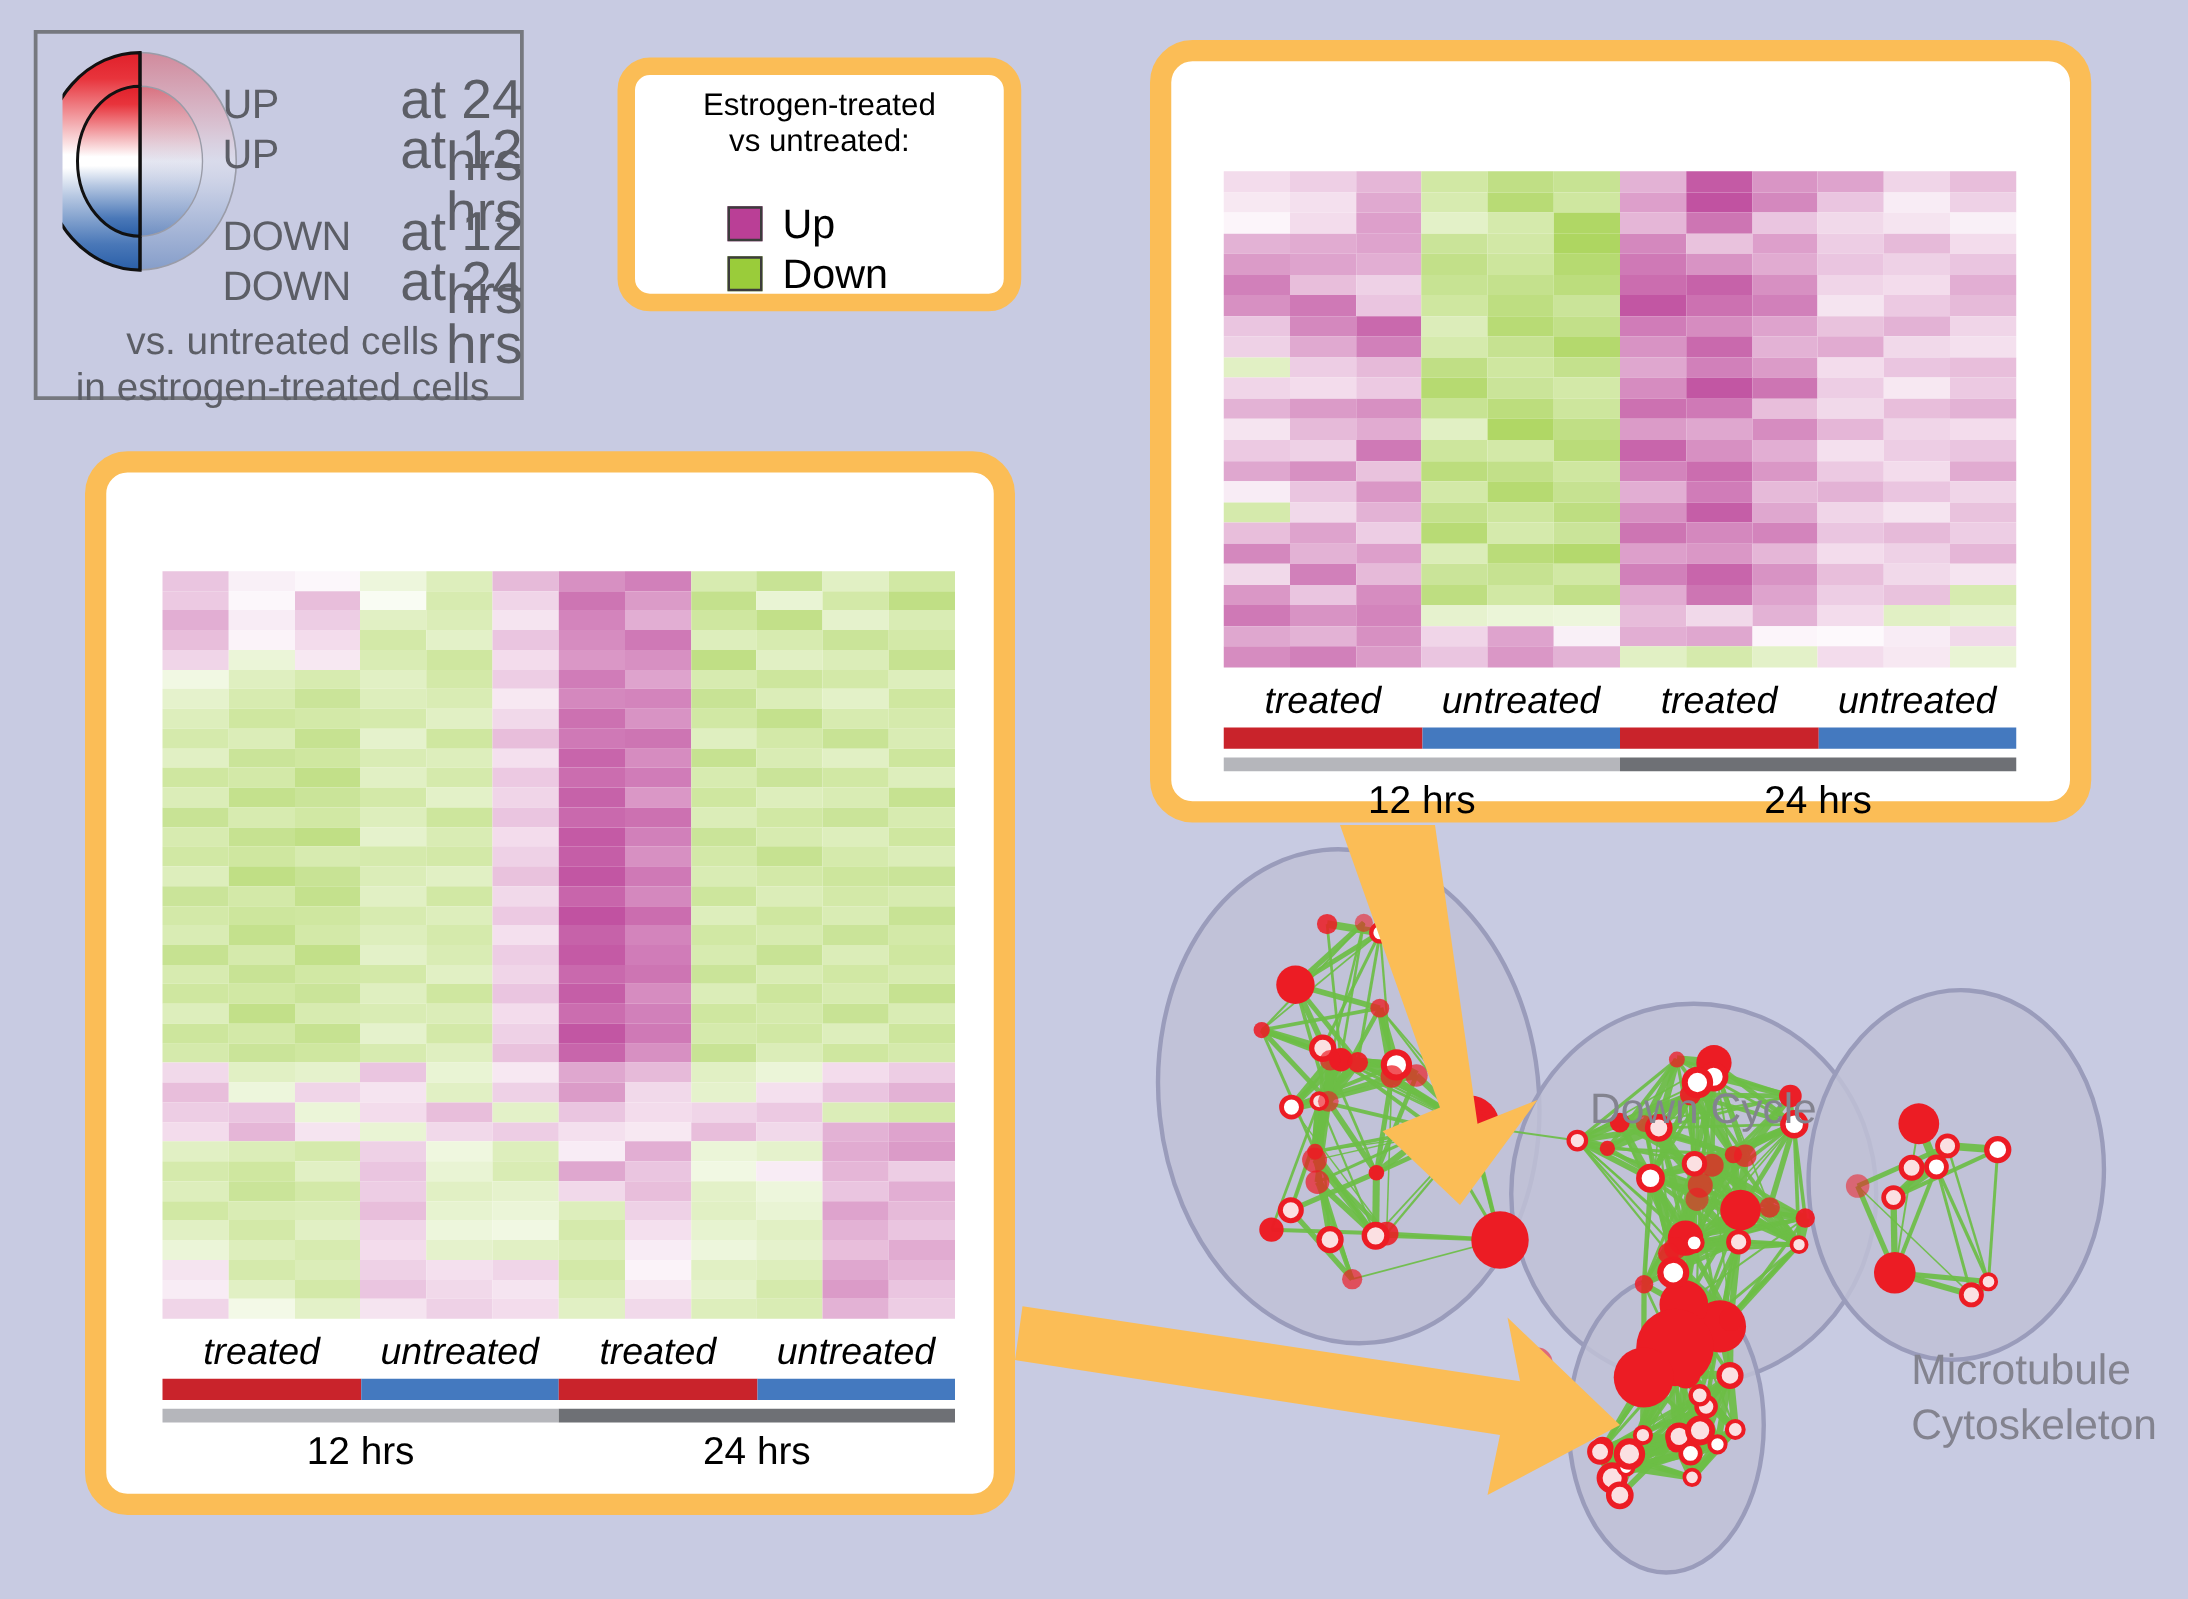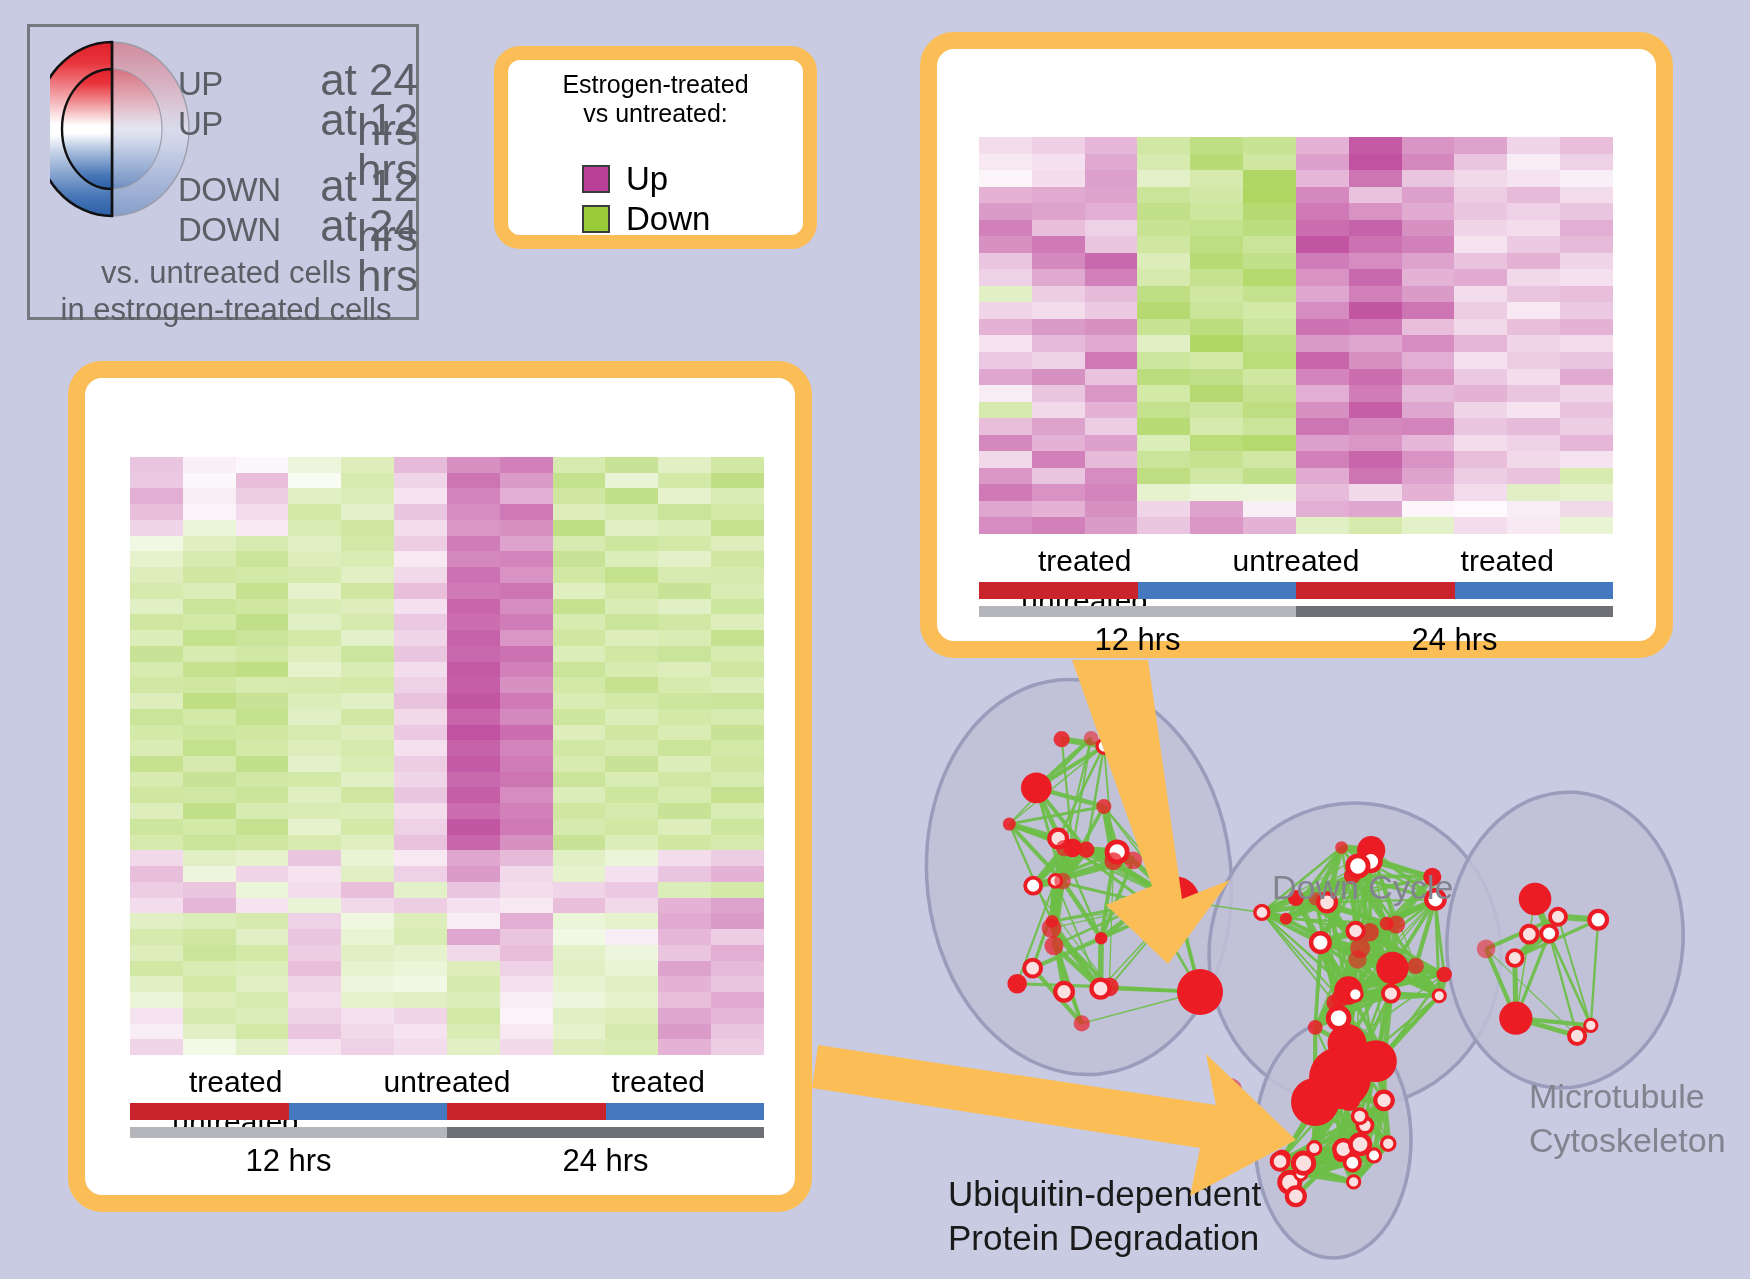--- a/index.html
+++ b/index.html
@@ -61,21 +61,21 @@
   .heat-wrap{position:absolute;}
   #heat-rf{left:42px;top:88px;width:634px;height:397px;}
   #heat-apc{left:45px;top:79px;width:634px;height:598px;}
   .heat-grid{display:grid;width:100%;height:100%;grid-template-columns:repeat(12,1fr);}
   .heat-cell{width:100%;height:100%;}
 
   
   .axis{position:absolute;left:42px;width:634px;}
   #axis-rf{top:492px;}
   #axis-apc{left:45px;top:684px;}
-  .cond-labels{display:grid;grid-template-columns:repeat(3,1fr);height:40px;}
+  .cond-labels{display:grid;grid-template-columns:repeat(4,1fr);height:40px;font-style:italic;}
   .cond-labels span{
     text-align:center;font-size:30px;color:#000;line-height:40px;
   }
   .cond-bars{display:grid;grid-template-columns:repeat(4,1fr);height:17px;margin-top:1px;}
   .cb-red{background:#c9232b;}
   .cb-blue{background:#4479bf;}
   .time-bars{display:grid;grid-template-columns:repeat(2,1fr);height:11px;margin-top:7px;}
   .tb-light{background:#b5b6bb;}
   .tb-dark{background:#6e7075;}
   .time-labels{display:grid;grid-template-columns:repeat(2,1fr);height:42px;}
@@ -1523,24 +1523,20 @@
           <circle cx="430" cy="462" r="24" fill="#ec1c24" fill-opacity="1.00"></circle>
         </g>
       </svg>
   </div>
 
   <div class="cluster-label" id="lab-cc">Down Cycle</div>
   <div class="cluster-label" id="lab-mt">
     <div>Microtubule</div>
     <div>Cytoskeleton</div>
   </div>
-  <div class="cluster-label" id="lab-ub">
-    <div>Ubiquitin-dependent</div>
-    <div>Protein Degradation</div>
-  </div>
 
   <svg id="arrows">
 
     <path d="M 1072 660 L 1148 660 L 1182 899 L 1230 880 L 1168 964 L 1106 905 L 1152 886 Z" fill="#fbbd56"></path>
 
     <path d="M 818 1045 L 1216 1105 L 1206 1054 L 1296 1140 L 1190 1196 L 1200 1148 L 812 1088 Z" fill="#fbbd56"></path>
   </svg>
 
 </div>
 

